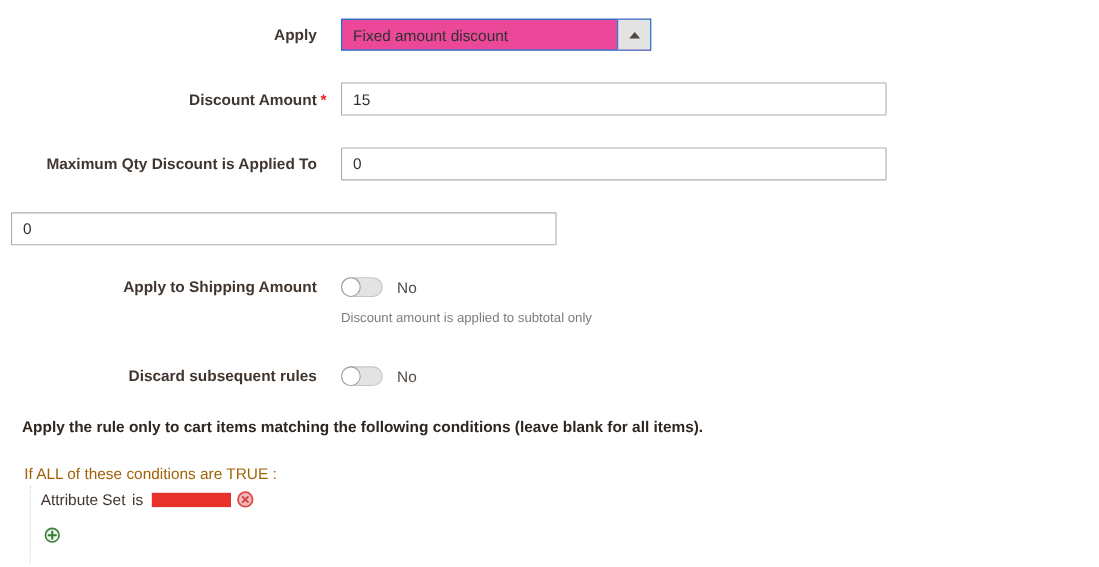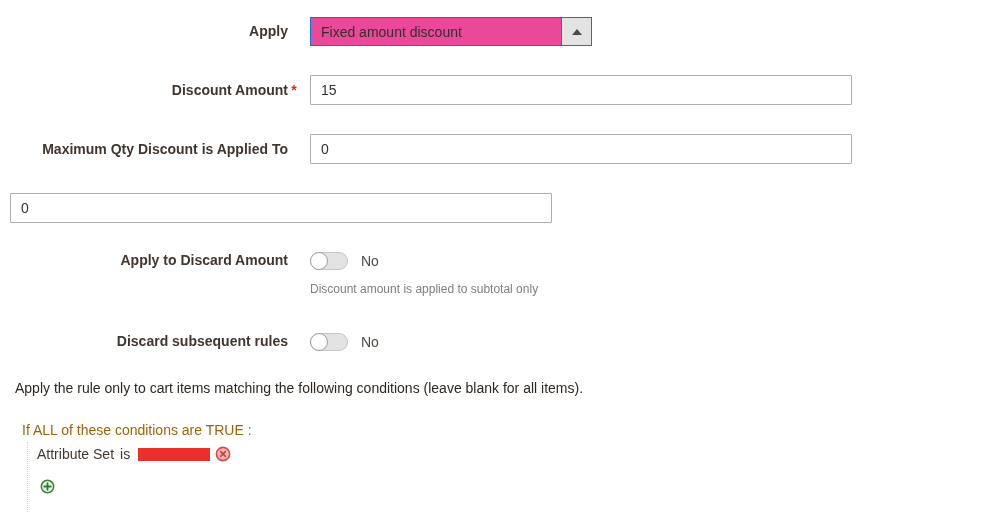--- a/index.html
+++ b/index.html
@@ -61,21 +61,21 @@
   }
   .arrow-up {
     width:0; height:0;
     border-left:5px solid transparent;
     border-right:5px solid transparent;
     border-bottom:6px solid #514943;
   }
 
   
   .text-input {
-    width:542px; height:30px;
+    width:496px; height:30px;
     border:1px solid #adadad;
     border-radius:1px;
     padding:0 10px;
     font-family:"Liberation Sans", sans-serif;
     font-size:14px;
     color:#303030;
     background:#fff;
   }
 
   
@@ -104,22 +104,22 @@
   .field-note {
     margin-top:12px;
     font-size:12px;
     color:#7d7d7d;
   }
   .row-shipping { margin-bottom:0; }
   .row-discard { margin-top:37px; margin-bottom:0; }
 
   
   .cond-heading {
-    margin:29px 0 0 15px;
-    font-weight:400;
+    margin:29px 0 0 20px;
+    font-weight:700;
     color:#2f2620;
   }
   .if-line {
     margin:26px 0 0 22px;
     color:#a16207;
   }
   .if-line .sep { white-space:pre; }
   .if-token { cursor:pointer; }
   .cond-block {
     margin-left:27px;
@@ -180,21 +180,21 @@
     </div>
   </div>
 
   <div class="form-row">
     <div class="field-cell">
       <input class="text-input" type="text" value="0" style="">
     </div>
   </div>
 
   <div class="form-row toggle-row row-shipping">
-    <div class="lbl-cell"><span>Apply to Discard Amount</span><span class="star"></span></div>
+    <div class="lbl-cell"><span>Apply to Shipping Amount</span><span class="star"></span></div>
     <div class="field-cell">
       <div class="toggle-wrap">
         <div class="toggle">
           <div class="toggle-knob"></div>
         </div>
         <span class="toggle-label">No</span>
       </div>
       <div class="field-note">Discount amount is applied to subtotal only</div>
     </div>
   </div>

